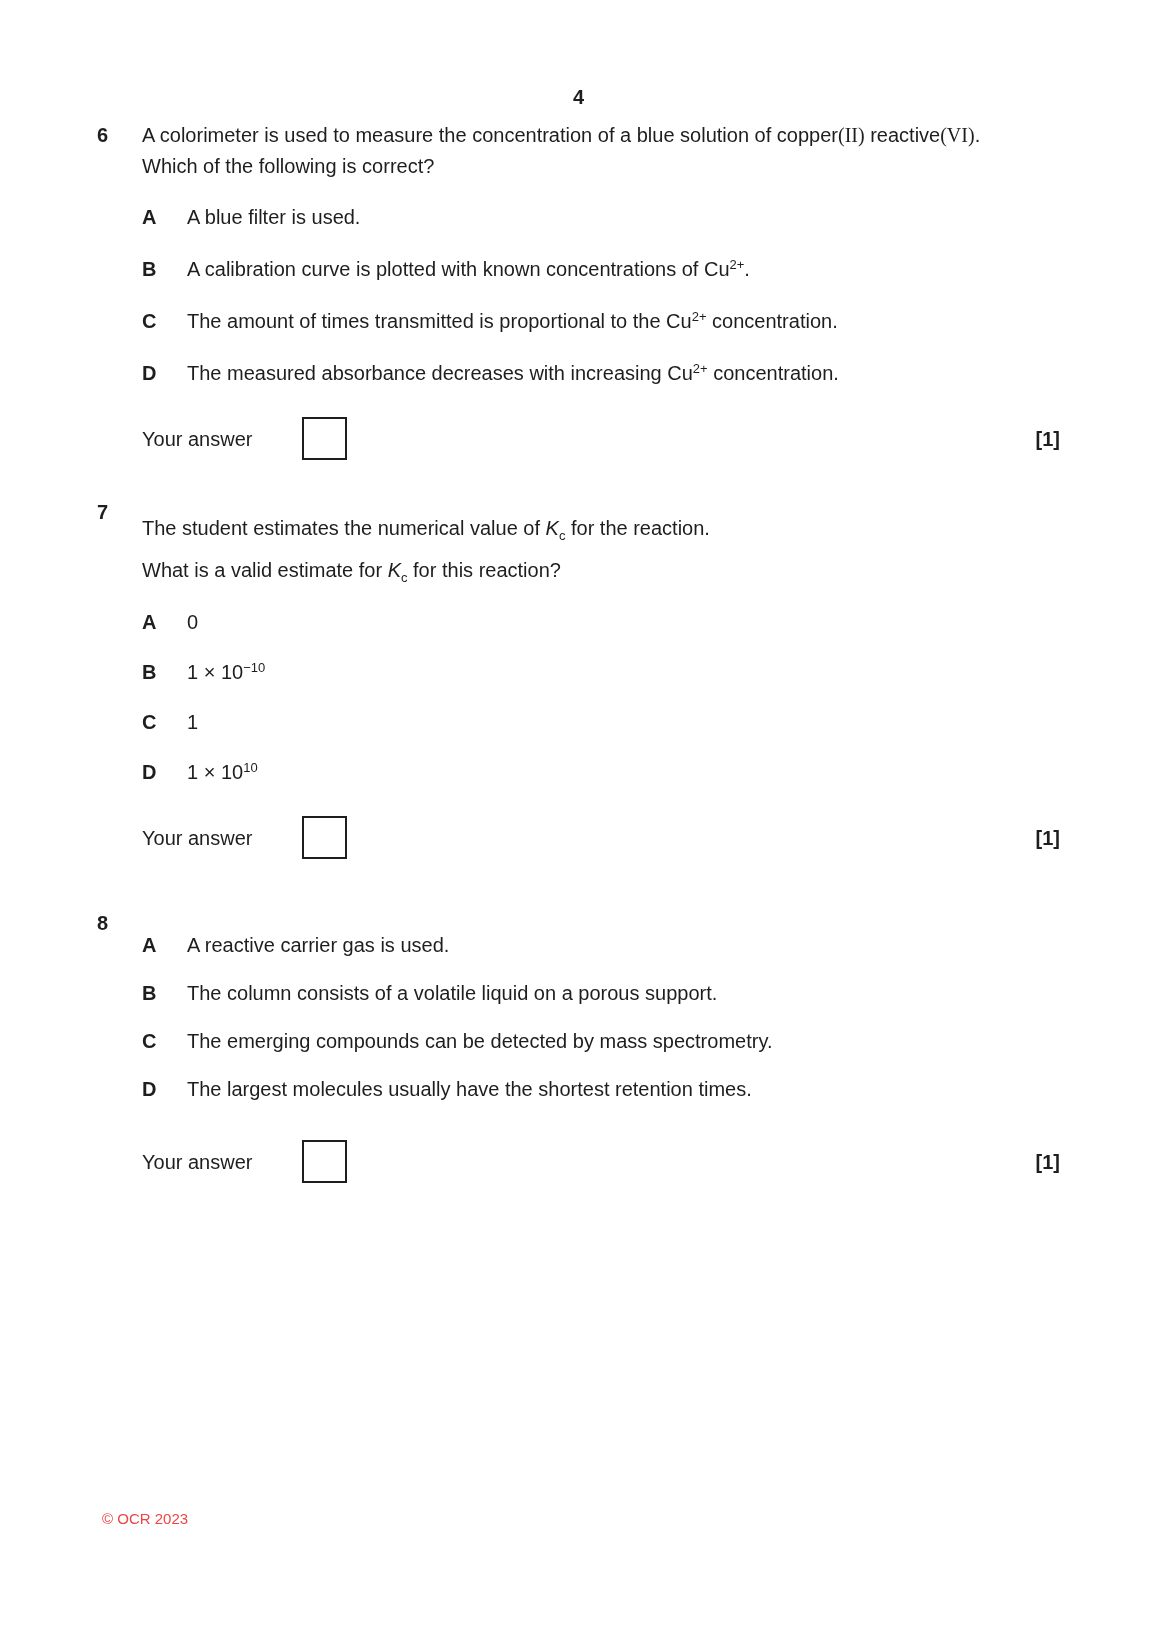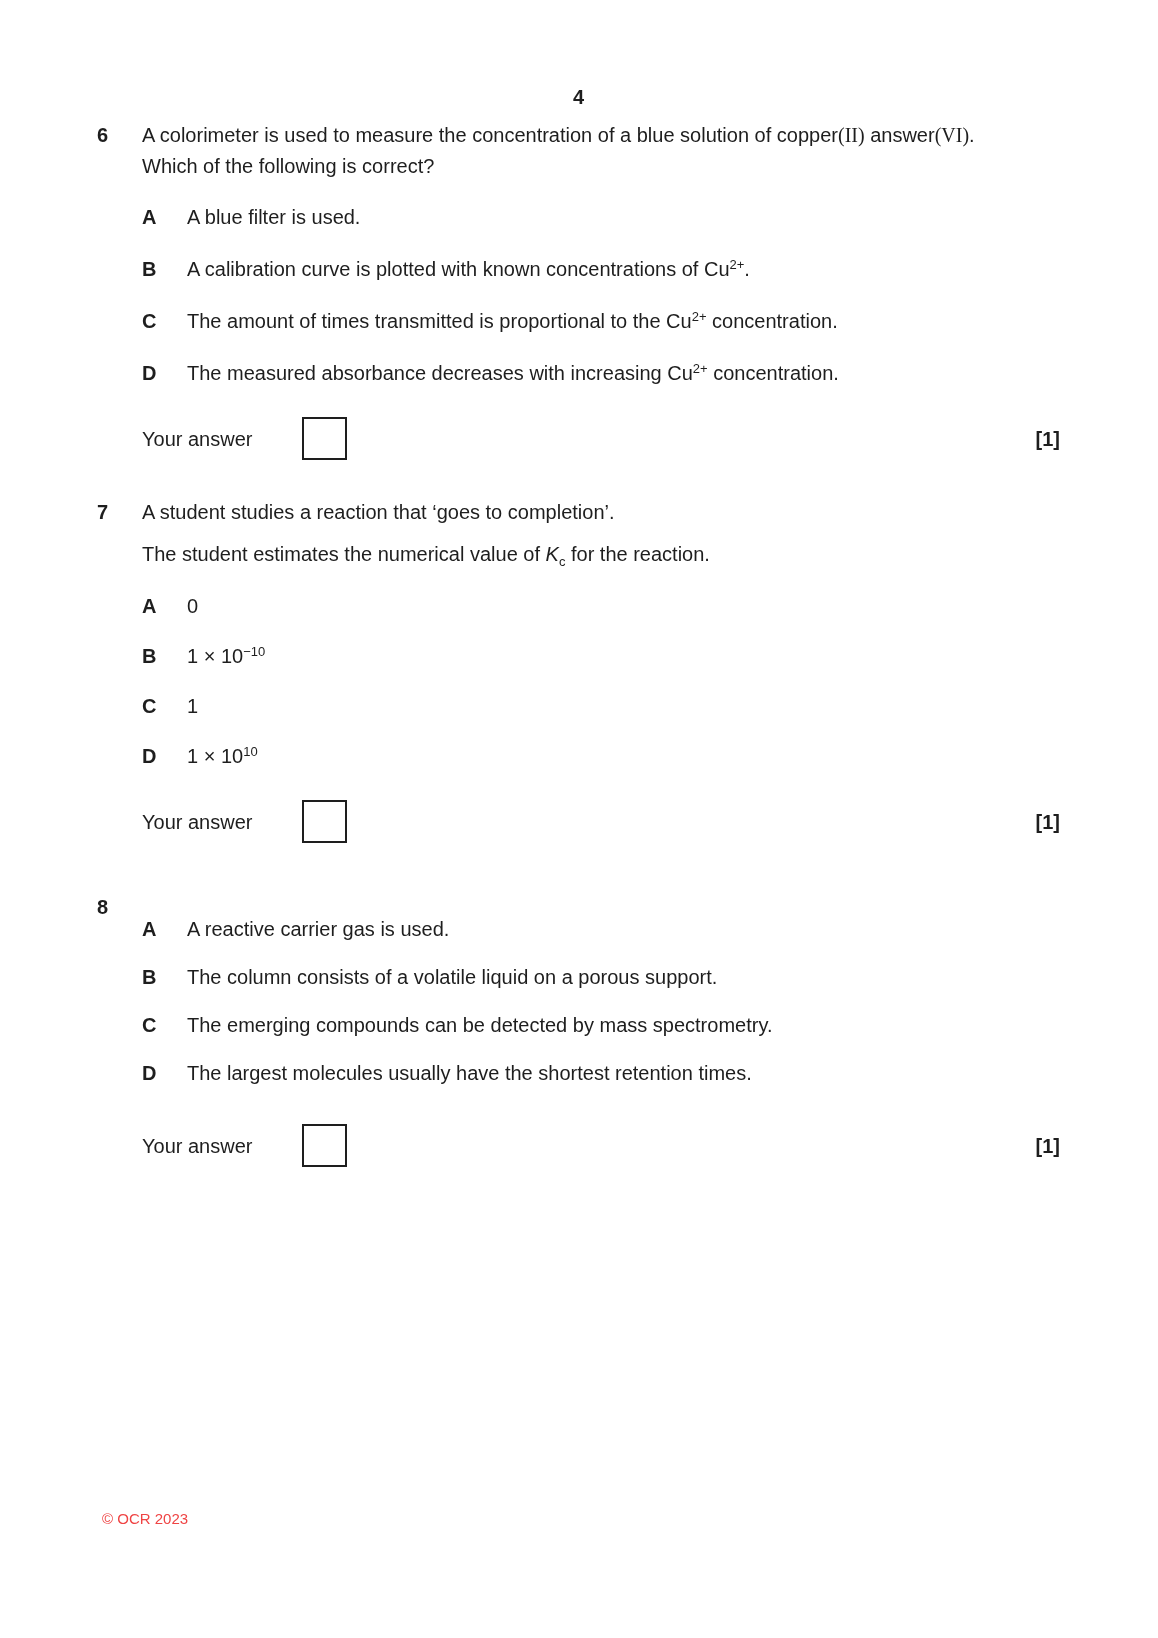--- a/index.html
+++ b/index.html
@@ -52,21 +52,21 @@
 </head>
 <body>
 
 <div class="page">
 
   <div class="pageno">4</div>
 
   <div class="question q6">
     <div class="qnum">6</div>
     <div class="qbody">
-      <p class="qline"><span>A colorimeter is used to measure the concentration of a blue solution of copper</span><span class="serif">(II)</span><span> answer</span><span class="serif">(VI)</span><span>.</span></p>
+      <p class="qline"><span>A colorimeter is used to measure the concentration of a blue solution of copper</span><span class="serif">(II)</span><span> reactive</span><span class="serif">(VI)</span><span>.</span></p>
       <p class="qline mt23">Which of the following is correct?</p>
 
       <div class="option o25">
         <span class="olet">A</span>
         <span class="otext"><span>A blue filter is used.</span><span class="sup"></span><span></span></span>
       </div>
       <div class="option o26">
         <span class="olet">B</span>
         <span class="otext"><span>A calibration curve is plotted with known concentrations of Cu</span><span class="sup">2+</span><span>.</span></span>
       </div>
@@ -83,22 +83,22 @@
         <span class="ans-label">Your answer</span>
         <span class="ans-box"></span>
         <span class="mark">[1]</span>
       </div>
     </div>
   </div>
 
   <div class="question q7">
     <div class="qnum">7</div>
     <div class="qbody">
-      <p class="qline">A student studies a reaction that ‘goes to completion’.</p>
       <p class="qline mt24"><span>The student estimates the numerical value of </span><span class="ital">K</span><span class="sub">c</span><span> for the reaction.</span></p>
+      <p class="qline mt24"><span>What is a valid estimate for </span><span class="ital">K</span><span class="sub">c</span><span> for this reaction?</span></p>
 
       <div class="option o26">
         <span class="olet">A</span>
         <span class="otext"><span>0</span><span class="sup"></span><span></span></span>
       </div>
       <div class="option o24">
         <span class="olet">B</span>
         <span class="otext"><span>1 × 10</span><span class="sup">−10</span><span></span></span>
       </div>
       <div class="option o24">

